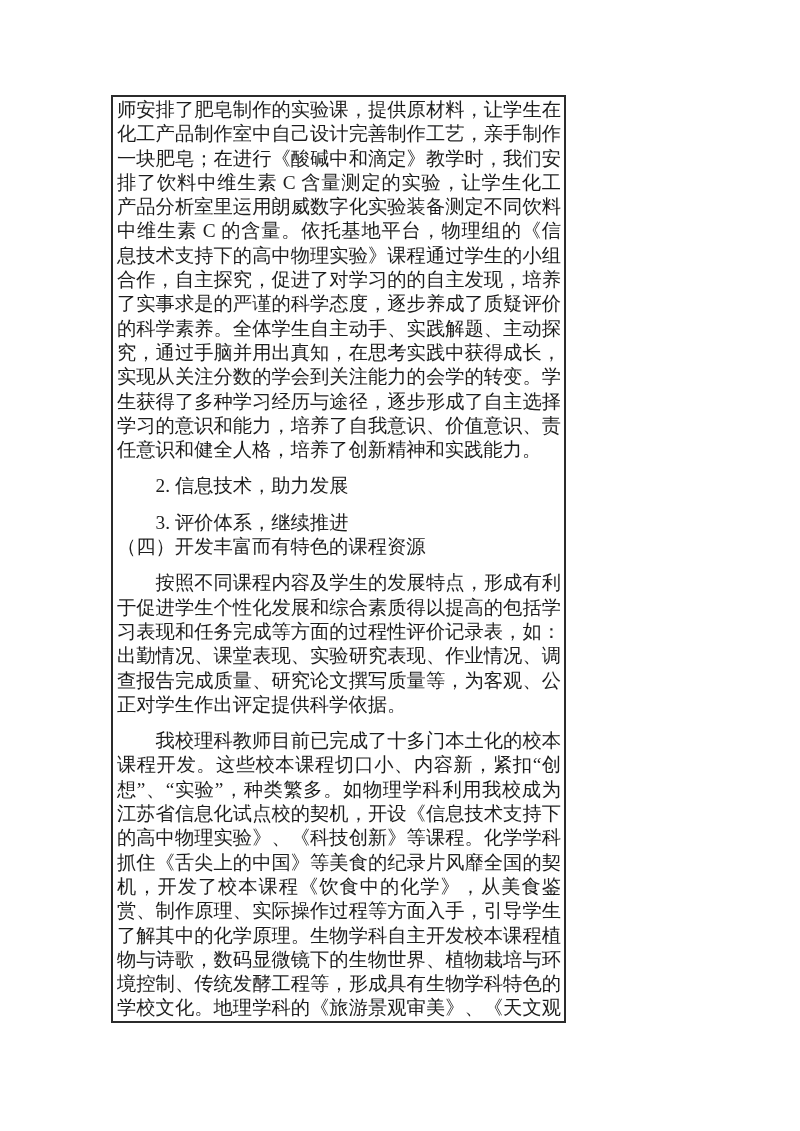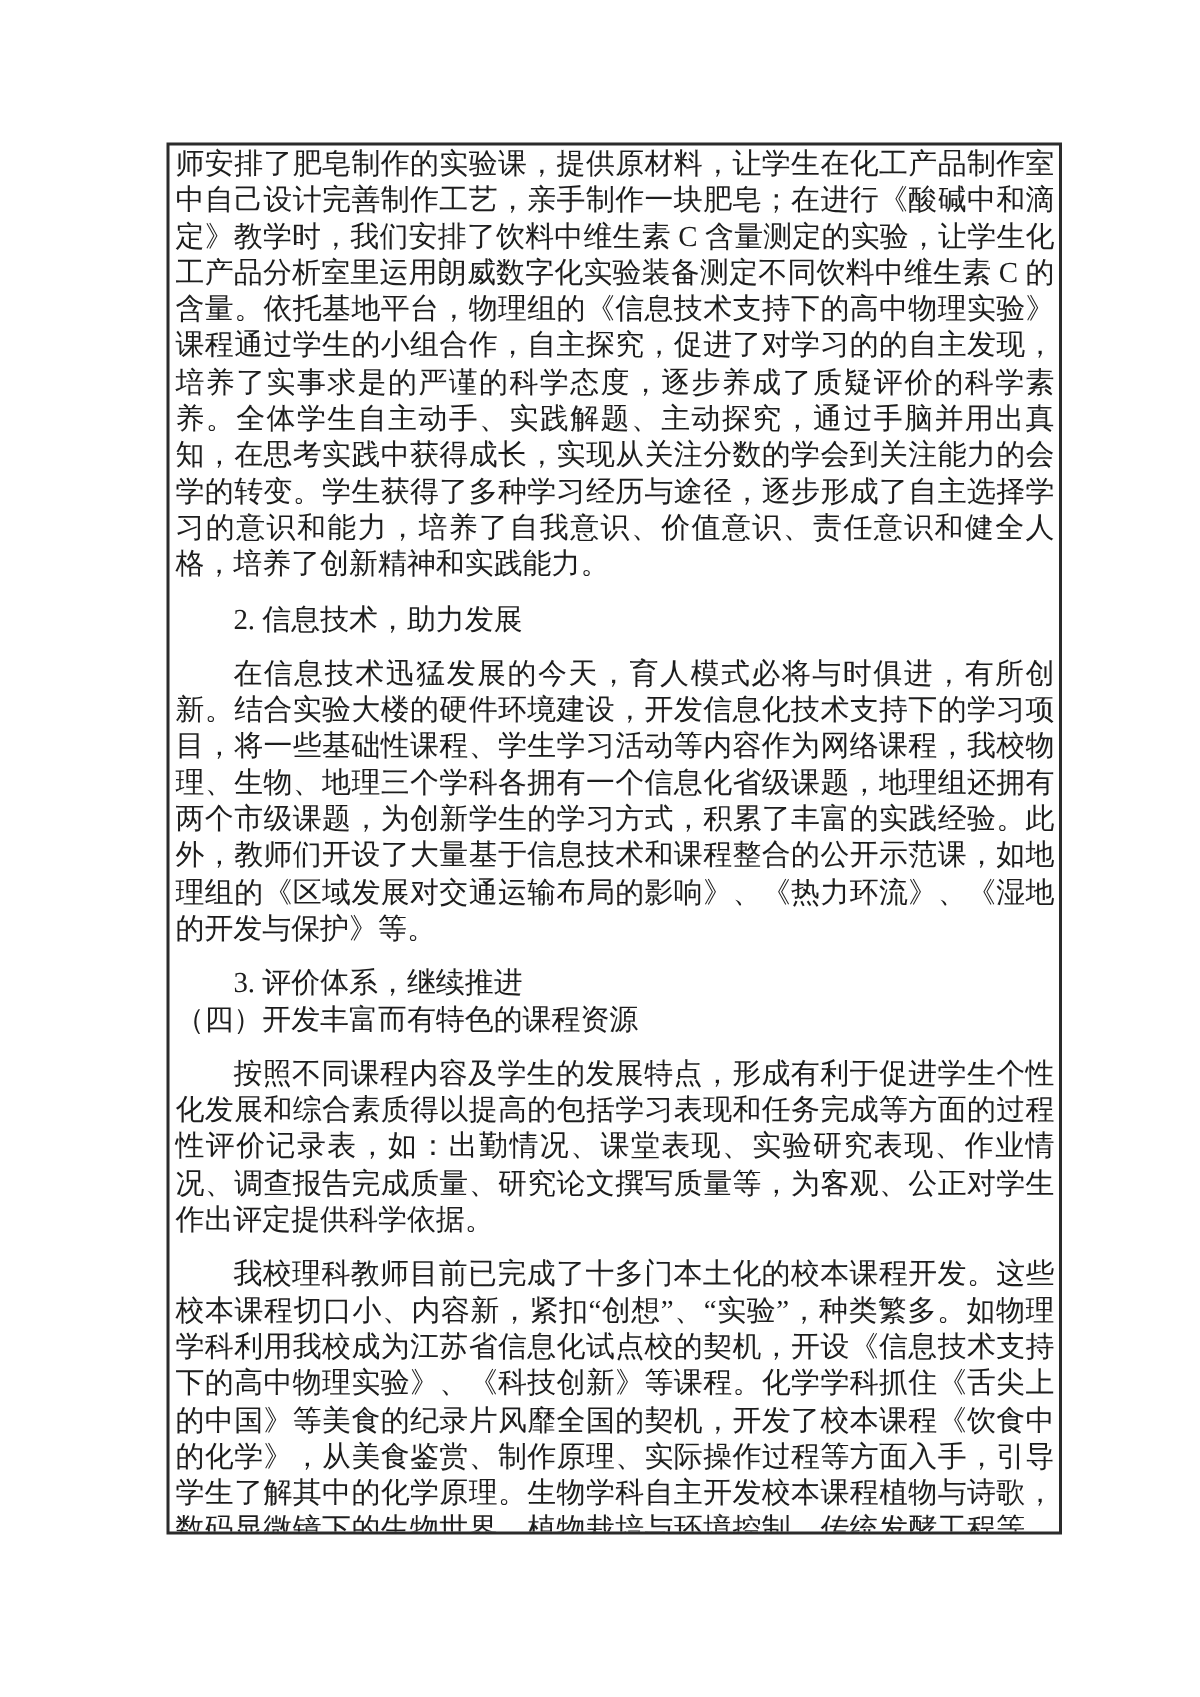--- a/index.html
+++ b/index.html
@@ -12,21 +12,21 @@
     width: 800px;
     height: 1131px;
     background: #ffffff;
     overflow: hidden;
     font-family: "Liberation Serif", "DejaVu Serif", serif;
   }
   .doc-cell {
     position: absolute;
     left: 111px;
     top: 95px;
-    width: 597px;
+    width: 455px;
     height: 928px;
     box-sizing: border-box;
     border: 2px solid #2b2b2b;
     padding: 1px 3px 0 4px;
     overflow: hidden;
     background: #ffffff;
   }
   .para {
     margin: 0;
     padding: 0;
@@ -41,19 +41,18 @@
   .indent-0 { text-indent: 0; }
 </style>
 </head>
 <body>
 
 <div class="page">
   <div class="doc-cell">
 
   <p class="para indent-0">师安排了肥皂制作的实验课，提供原材料，让学生在化工产品制作室中自己设计完善制作工艺，亲手制作一块肥皂；在进行《酸碱中和滴定》教学时，我们安排了饮料中维生素 C 含量测定的实验，让学生化工产品分析室里运用朗威数字化实验装备测定不同饮料中维生素 C 的含量。依托基地平台，物理组的《信息技术支持下的高中物理实验》课程通过学生的小组合作，自主探究，促进了对学习的的自主发现，培养了实事求是的严谨的科学态度，逐步养成了质疑评价的科学素养。全体学生自主动手、实践解题、主动探究，通过手脑并用出真知，在思考实践中获得成长，实现从关注分数的学会到关注能力的会学的转变。学生获得了多种学习经历与途径，逐步形成了自主选择学习的意识和能力，培养了自我意识、价值意识、责任意识和健全人格，培养了创新精神和实践能力。</p>
       <p class="para indent-2">2. 信息技术，助力发展</p>
-      <p class="para indent-2">在信息技术迅猛发展的今天，育人模式必将与时俱进，有所创新。结合实验大楼的硬件环境建设，开发信息化技术支持下的学习项目，将一些基础性课程、学生学习活动等内容作为网络课程，我校物理、生物、地理三个学科各拥有一个信息化省级课题，地理组还拥有两个市级课题，为创新学生的学习方式，积累了丰富的实践经验。此外，教师们开设了大量基于信息技术和课程整合的公开示范课，如地理组的《区域发展对交通运输布局的影响》、《热力环流》、《湿地的开发与保护》等。</p>
       <p class="para indent-2">3. 评价体系，继续推进</p>
       <p class="para indent-0">（四）开发丰富而有特色的课程资源</p>
       <p class="para indent-2">按照不同课程内容及学生的发展特点，形成有利于促进学生个性化发展和综合素质得以提高的包括学习表现和任务完成等方面的过程性评价记录表，如：出勤情况、课堂表现、实验研究表现、作业情况、调查报告完成质量、研究论文撰写质量等，为客观、公正对学生作出评定提供科学依据。</p>
       <p class="para indent-2">我校理科教师目前已完成了十多门本土化的校本课程开发。这些校本课程切口小、内容新，紧扣“创想”、“实验”，种类繁多。如物理学科利用我校成为江苏省信息化试点校的契机，开设《信息技术支持下的高中物理实验》、《科技创新》等课程。化学学科抓住《舌尖上的中国》等美食的纪录片风靡全国的契机，开发了校本课程《饮食中的化学》，从美食鉴赏、制作原理、实际操作过程等方面入手，引导学生了解其中的化学原理。生物学科自主开发校本课程植物与诗歌，数码显微镜下的生物世界、植物栽培与环境控制、传统发酵工程等，形成具有生物学科特色的学校文化。地理学科的《旅游景观审美》、《天文观测》、《地质地貌鉴赏》等</p>
     </div>
 </div>
 
 </body></html>

